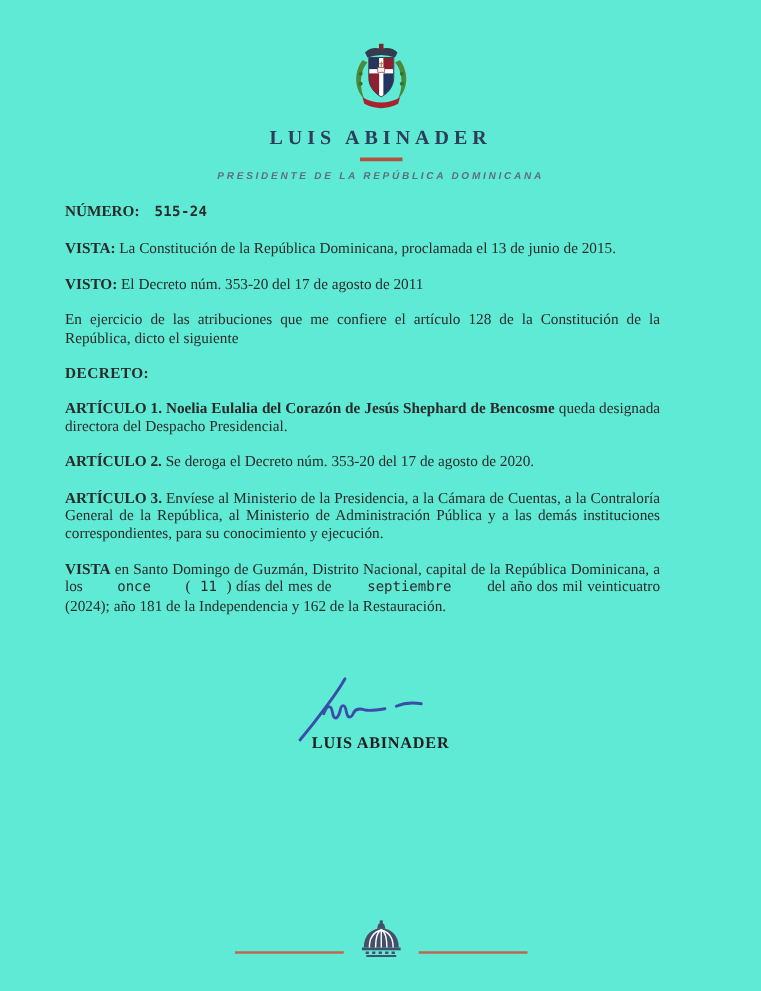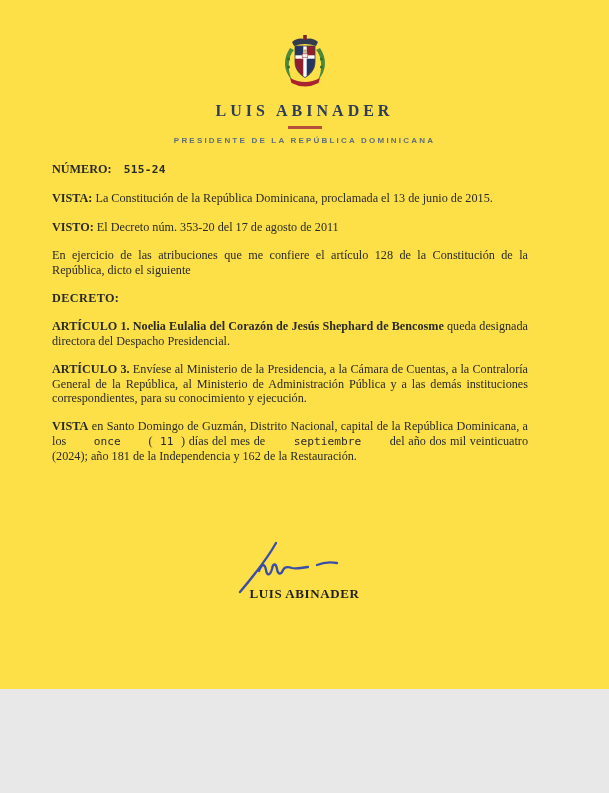--- a/index.html
+++ b/index.html
@@ -1,38 +1,39 @@
 <!DOCTYPE html>
 <html><head>
 <meta charset="utf-8">
 <style>
   html,body { margin:0; padding:0; background:#e8e8e8; }
   .page {
     position:relative;
-    width:609px; height:689px;
+    width:609px; height:793px;
     margin:0 auto;
-    background:#fde047;
+    background:#5eead4;
     font-family:"Liberation Serif","DejaVu Serif",serif;
     color:#2a2a2a;
     overflow:hidden;
     box-shadow:0 0 4px rgba(0,0,0,.2);
   }
 
   
   .doc-header { position:absolute; top:33px; left:0; width:100%; text-align:center; }
   .emblem { display:block; margin:0 auto 9px auto; }
   .header-name {
     font-size:16px; font-weight:600; letter-spacing:4px;
     color:#2e3d59;
   }
   .header-rule { width:34px; height:2.5px; background:#b5503c; margin:6px auto 7px auto; }
   .header-subtitle {
     font-family:"Liberation Sans","DejaVu Sans",sans-serif;
     font-size:8px; letter-spacing:2.2px; font-weight:600;
     color:#5f6e7e;
+    font-style:italic;
   }
 
   
   .content {
     position:absolute; top:162px; left:52px; width:476px;
     font-size:12.2px; line-height:14.4px;
   }
   .content p { margin:0 0 14px 0; text-align:justify; }
   .lbl { font-weight:bold; }
   .p-decreto { text-align:center; font-weight:bold; letter-spacing:.4px; }
@@ -124,20 +125,24 @@
     <p>En ejercicio de las atribuciones que me confiere el artículo 128 de la Constitución de la República, dicto el siguiente</p>
 
     <p class="p-decreto">DECRETO:</p>
 
     <p>
       <span class="lbl">ARTÍCULO 1.</span>
       <span class="lbl">Noelia Eulalia del Corazón de Jesús Shephard de Bencosme</span>
       <span>queda designada directora del Despacho Presidencial.</span>
     </p>
 
+    <p>
+      <span class="lbl">ARTÍCULO 2.</span>
+      <span>Se deroga el Decreto núm. 353-20 del 17 de agosto de 2020.</span>
+    </p>
 
     <p>
       <span class="lbl">ARTÍCULO 3.</span>
       <span>Envíese al Ministerio de la Presidencia, a la Cámara de Cuentas, a la Contraloría General de la República, al Ministerio de Administración Pública y a las demás instituciones correspondientes, para su conocimiento y ejecución.</span>
     </p>
 
     <p>
       <span class="lbl">VISTA</span>
       <span>en Santo Domingo de Guzmán, Distrito Nacional, capital de la República Dominicana, a los</span>
       <span class="mono fill-word">once</span>

